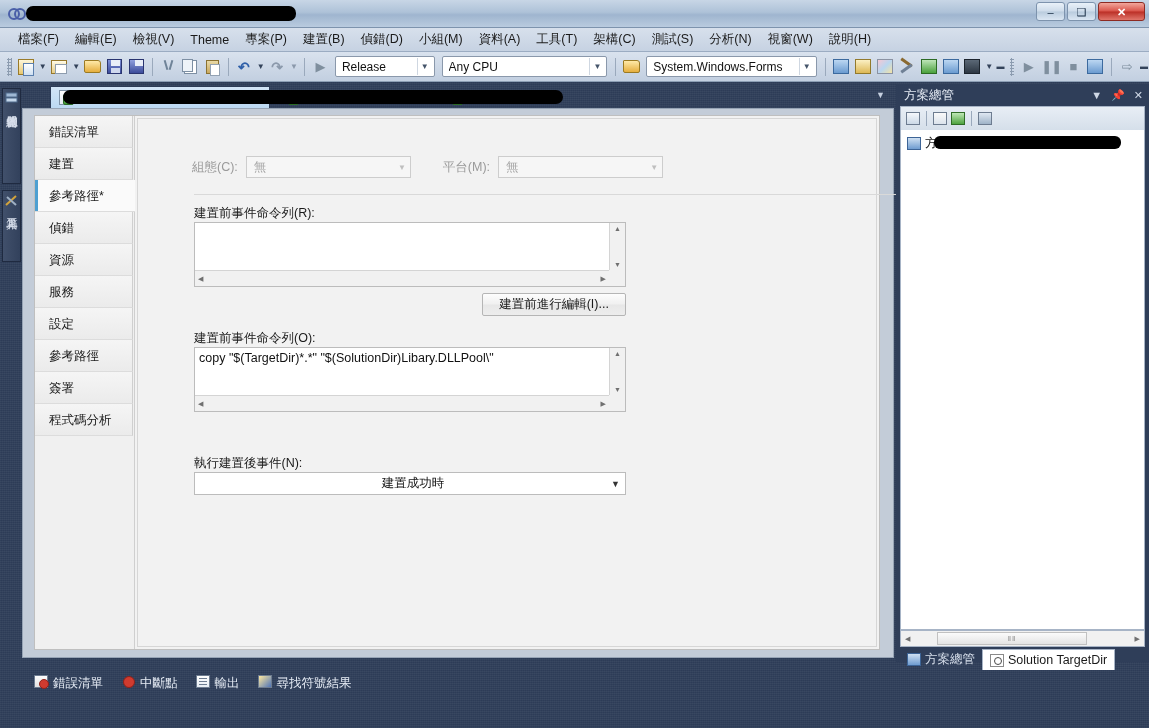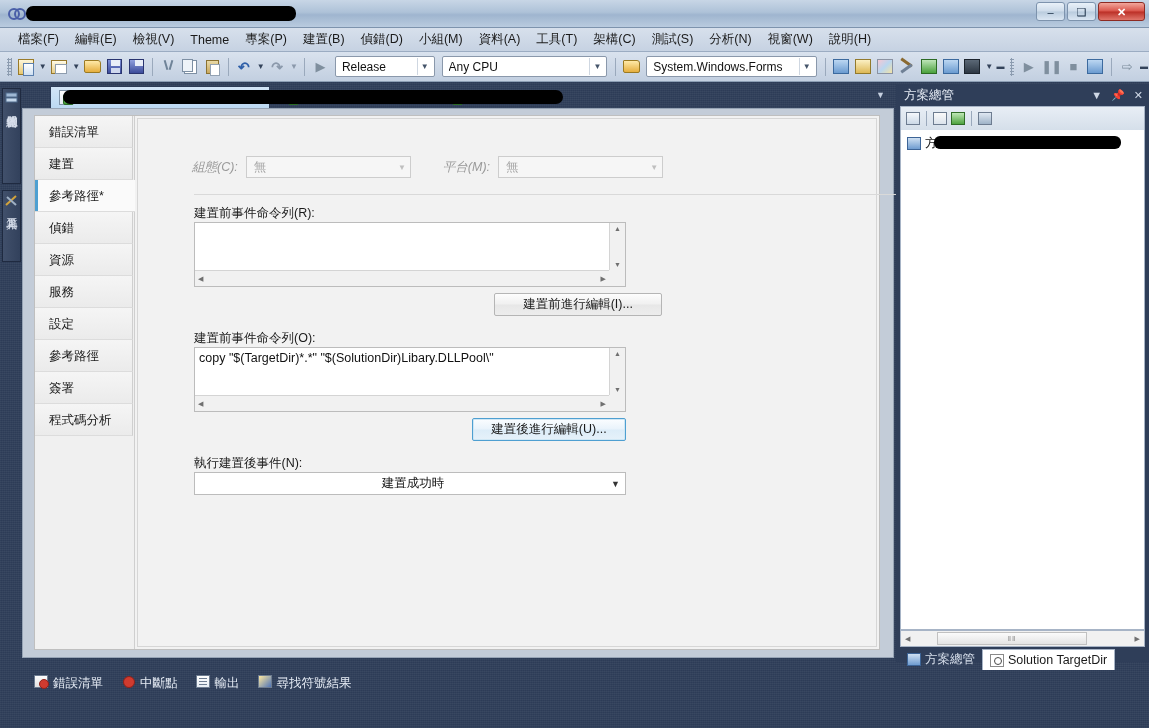--- a/index.html
+++ b/index.html
@@ -238,21 +238,21 @@
     background: #f2f2f2; border-left: 1px solid #cfcfcf;
   }
   .inner-card {
     position: absolute; left: 2px; top: 2px; right: 2px; bottom: 2px;
     background: #f2f2f2; border: 1px solid #d6d6d6;
   }
 
   .row-config {
     position: absolute; left: 54px; top: 37px; display: flex; align-items: center; gap: 8px;
   }
-  .lbl-dim { font-size: 12.5px; color: #9a9a9a; font-style: italic; }
+  .lbl-dim { font-size: 12.5px; color: #9a9a9a; }
   .combo-dis {
     height: 22px; border: 1px solid #cdcdcd; background: #f6f6f6;
     display: flex; align-items: center; padding-left: 7px; font-size: 12.5px; color: #a6a6a6;
     position: relative;
   }
   .combo-dis .arrow {
     position: absolute; right: 4px; top: 0; bottom: 0; display:flex; align-items:center;
     font-size: 8px; color: #bfbfbf;
   }
   .w-conf { width: 165px; }
@@ -624,40 +624,37 @@
             <div class="sb-v">
               <span class="sb-arrow" style="left:0;right:0;top:2px;">▲</span>
               <span class="sb-arrow" style="left:0;right:0;bottom:2px;">▼</span>
             </div>
             <div class="sb-h">
               <span class="sb-arrow" style="left:3px;top:0;bottom:0;">◀</span>
               <span class="sb-arrow" style="right:3px;top:0;bottom:0;">▶</span>
             </div>
             <div class="sb-corner"></div>
           </div>
-          <div class="btn-std" style="left: 356px; top: 174px; width: 168px;">
+          <div class="btn-std" style="left: 344px; top: 174px; width: 144px;">
             <span>建置前進行編輯(I)...</span>
           </div>
 
           <div class="field-label" style="left: 56px; top: 211px;">建置前事件命令列(O):</div>
           <div class="ta-box" style="left: 56px; top: 228px; width: 432px; height: 65px;">
             <div class="ta-text">copy "$(TargetDir)*.*" "$(SolutionDir)Libary.DLLPool\"</div>
             <div class="sb-v">
               <span class="sb-arrow" style="left:0;right:0;top:2px;">▲</span>
               <span class="sb-arrow" style="left:0;right:0;bottom:2px;">▼</span>
             </div>
             <div class="sb-h">
               <span class="sb-arrow" style="left:3px;top:0;bottom:0;">◀</span>
               <span class="sb-arrow" style="right:3px;top:0;bottom:0;">▶</span>
             </div>
             <div class="sb-corner"></div>
           </div>
-          <div class="btn-std focused" style="left: 334px; top: 299px; width: 154px;">
-            <span>建置後進行編輯(U)...</span>
-          </div>
 
           <div class="field-label" style="left: 56px; top: 336px;">執行建置後事件(N):</div>
           <div class="combo-enabled" style="left: 56px; top: 353px; width: 432px; justify-content: center;">
             <span>建置成功時</span>
             <span class="arrow">▼</span>
           </div>
 
         </div>
       </div>
     </div>

